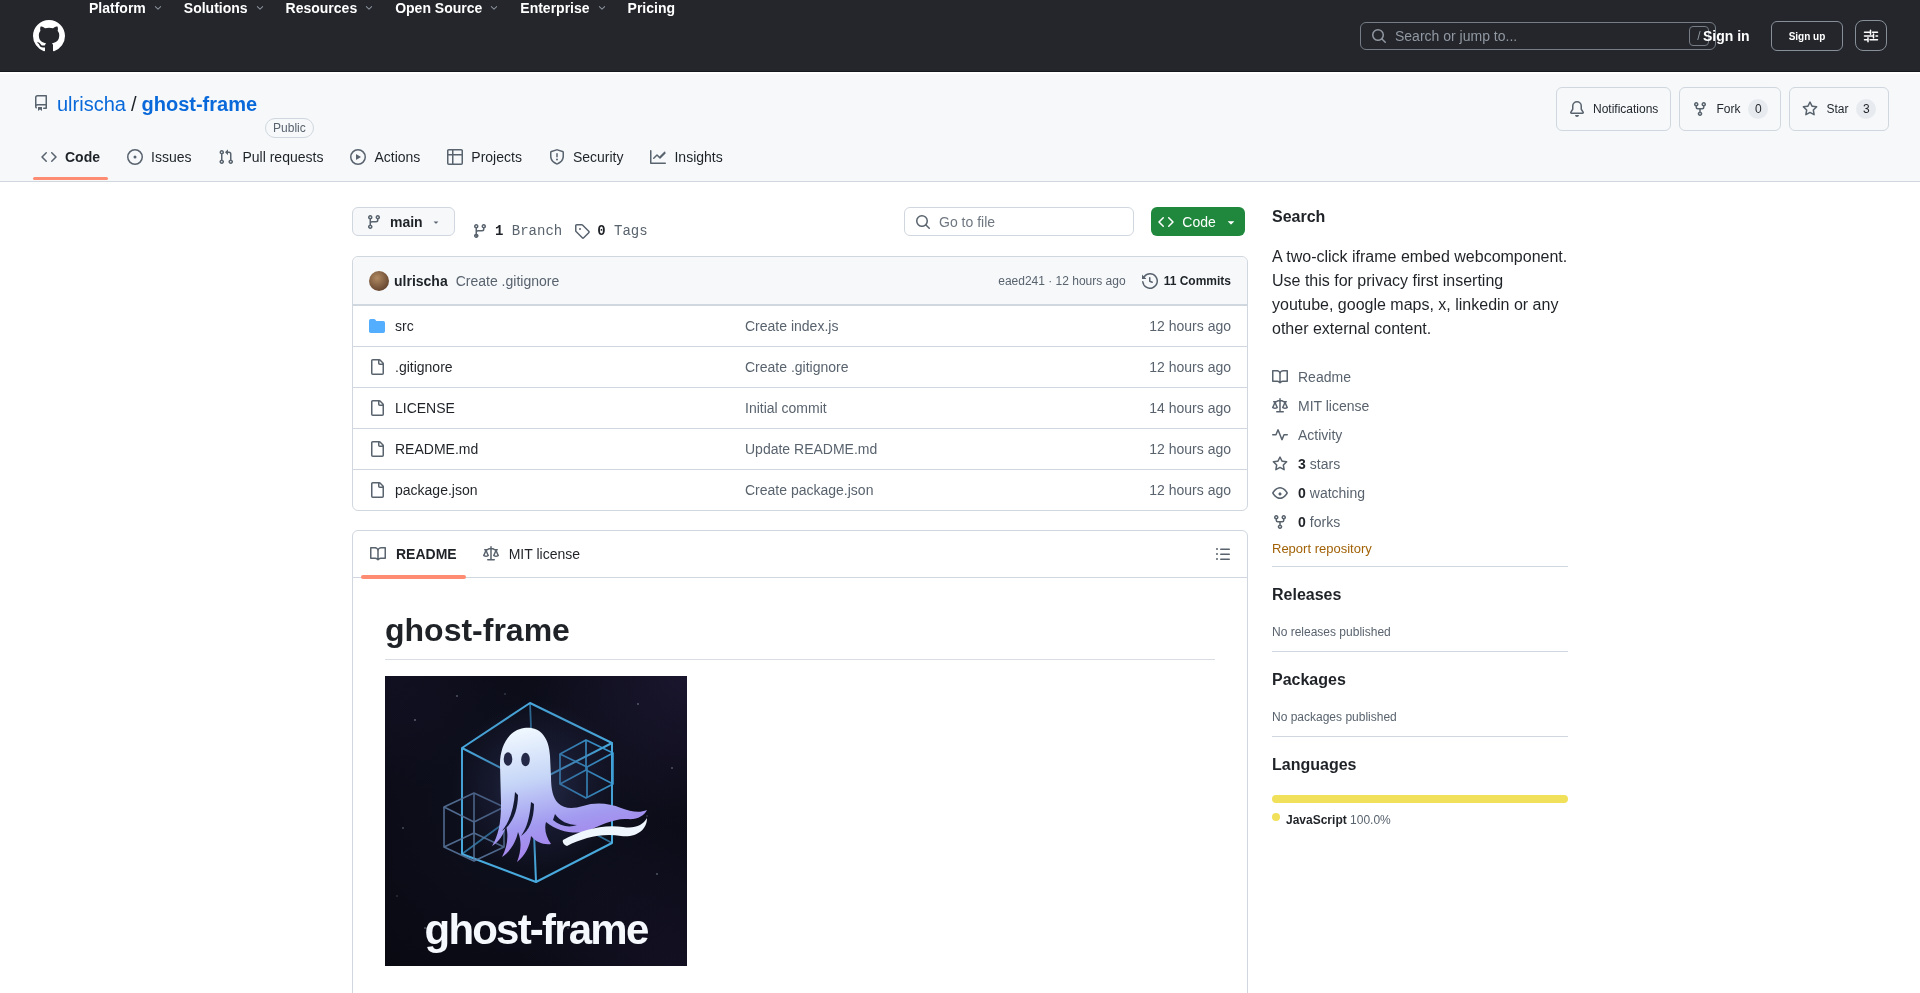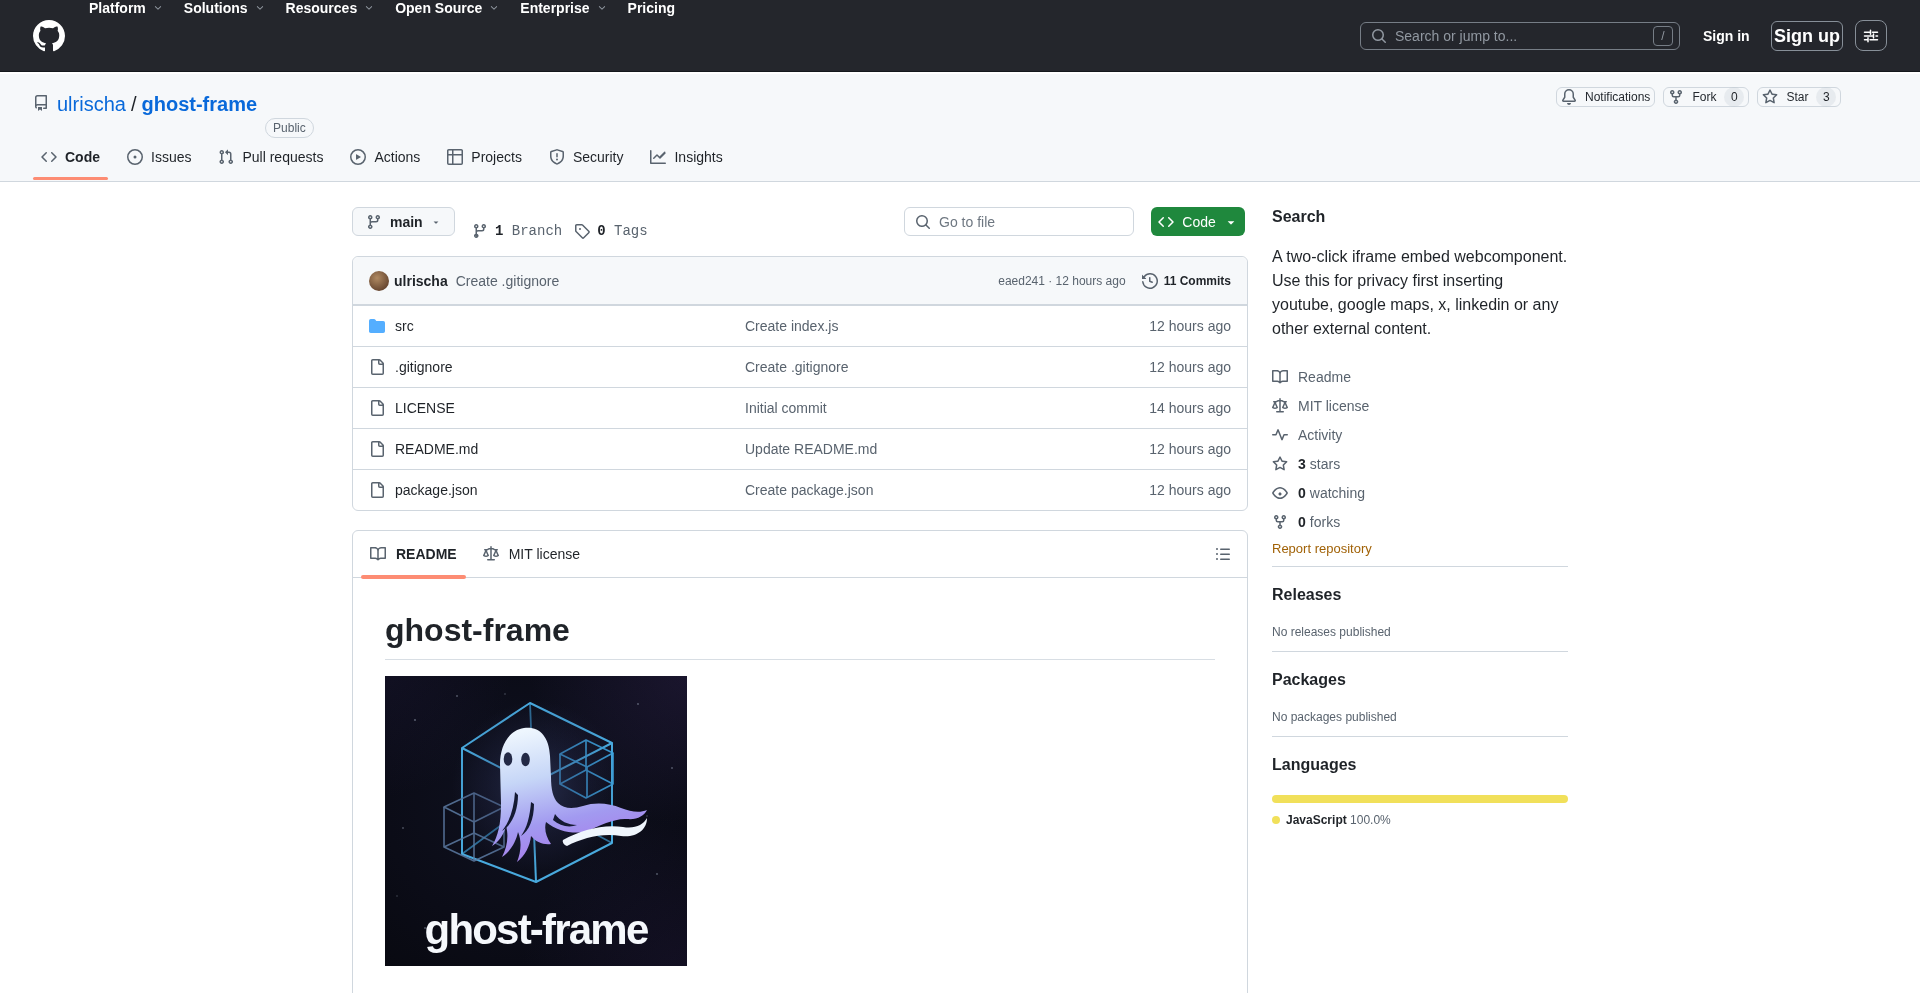--- a/index.html
+++ b/index.html
@@ -10,48 +10,48 @@
 .muted { color:#59636e; }
 
 
 .tophdr { position:absolute; left:0; top:0; width:1920px; height:72px;
   background:#24262c; border-bottom:1px solid #15181c; color:#f0f3f6;
   display:flex; align-items:center; }
 .gh-logo { position:absolute; left:33px; top:20px; }
 .nav { position:absolute; left:89px; top:0; height:71px; display:flex; align-items:flex-start; }
 .nav .item { display:flex; align-items:center; margin-right:21px; font-size:14px; font-weight:600; color:#fff; }
 .nav .item svg { margin-left:7px; }
-.search { position:absolute; left:1360px; top:22px; width:320px; height:28px;
+.search { position:absolute; left:1360px; top:22px; width:356px; height:28px;
   border:1px solid #767d86; border-radius:6px; display:flex; align-items:center; }
 .search .ph { color:#9198a1; font-size:14px; margin-left:8px; }
 .slashbox { position:absolute; right:6px; top:3px; width:20px; height:20px;
   border:1px solid #767d86; border-radius:4px; color:#9198a1; font-size:12px;
   display:flex; align-items:center; justify-content:center; }
 .signin { position:absolute; left:1703px; top:0; height:71px; display:flex; align-items:center; color:#fff; font-size:14px; font-weight:600; }
 .signup { position:absolute; left:1771px; top:21px; width:72px; height:30px;
-  border:1px solid #878f98; border-radius:6px; color:#fff; font-size:18px; font-weight:600;
+  border:1px solid #878f98; border-radius:6px; color:#fff; font-size:10px; font-weight:600;
   display:flex; align-items:center; justify-content:center; }
 .hdrbtn { position:absolute; left:1855px; top:20px; width:32px; height:31px;
   border:1px solid #878f98; border-radius:8px; display:flex; align-items:center; justify-content:center; }
 
 
 .pagehead { position:absolute; left:0; top:74px; width:1920px; height:108px;
   background:#f6f8fa; border-bottom:1px solid #d0d7de; }
 .repotitle { position:absolute; left:33px; top:19px; height:22px; display:flex; align-items:center; font-size:20px; }
 .repotitle a { color:#0969da; text-decoration:none; }
 .pill { border:1px solid #d0d7de; border-radius:999px; color:#59636e; font-size:12px;
   height:20px; padding:0 7px; display:inline-flex; align-items:center; margin-left:8px;margin-top:48px; }
 .tabs { position:absolute; left:33px; top:60px; display:flex; }
 .tab { display:flex; align-items:center; padding:0 8px; height:46px; font-size:14px; color:#1f2328; position:relative; margin-right:11px; }
 .tab svg { margin-right:8px; }
 .tab.active { font-weight:700; }
 .tab.active:after { content:""; position:absolute; left:0; right:0; bottom:0; height:3px; background:#fd8c73; border-radius:2px; }
 .hdractions { position:absolute; top:13px; left:1556px; display:flex; }
-.btn { height:20px; border:1px solid #d0d7de; border-radius:6px; background:#f6f8fa;
-  font-size:12px; color:#24292f; display:inline-flex; align-items:center; padding:0 4px; }
+.btn { height:44px; border:1px solid #d0d7de; border-radius:6px; background:#f6f8fa;
+  font-size:12px; color:#24292f; display:inline-flex; align-items:center; padding:0 12px; }
 .btn svg { margin-right:8px; }
 .counter { background:rgba(175,184,193,0.2); border-radius:999px; min-width:20px; height:20px;
   padding:0 6px; font-size:12px; display:inline-flex; align-items:center; justify-content:center; margin-left:8px; color:#1f2328; }
 
 
 .toolbar { position:absolute; left:352px; top:207px; width:896px; height:29px; }
 .branchbtn { position:absolute; left:0; top:0; height:29px; border:1px solid #d0d7de; border-radius:6px;
   background:#f6f8fa; display:flex; align-items:center; padding:0 13px; font-size:14px; }
 .stats { position:absolute; left:120px; top:9px; height:29px; display:flex; align-items:center; font-size:14px; color:#59636e;font-family:Liberation Mono, monospace; }
 .gotofile { position:absolute; left:552px; top:0; width:230px; height:29px; border:1px solid #d0d7de;
@@ -88,21 +88,21 @@
 .sidebar h2 { font-size:16px; font-weight:700; line-height:24px; margin-bottom:16px; }
 .about p { font-size:16px; line-height:24px; margin:16px 0; }
 .metalist { list-style:none; margin-top:12px; padding-top:5px; }
 .metalist li { display:flex; align-items:center; height:29px; color:#59636e; font-size:14px; }
 .metalist li svg { margin-right:10px; }
 .repnum { color:#1f2328; font-weight:700; margin-right:4px; }
 .report { display:block; margin-top:5px; font-size:13px; color:#a16207; }
 .sbsection { border-top:1px solid #d0d7de; margin-top:10px; padding-top:16px; }
 .small { font-size:12px; line-height:18px; color:#59636e; }
 .langbar { height:8px; border-radius:4px; background:#f1e05a; margin-top:18px; }
-.langrow { display:flex; align-items:center; margin-top:10px; font-size:12px; }
+.langrow { display:flex; margin-top:10px; font-size:12px; }
 .dot { width:8px; height:8px; border-radius:50%; background:#f1e05a; margin-right:6px; }
 </style>
 </head>
 <body>
 
 <div class="tophdr">
   <div class="gh-logo">
     <svg width="32" height="32" viewBox="0 0 16 16" fill="#fff">
         <path d="M8 0c4.42 0 8 3.58 8 8a8.013 8.013 0 0 1-5.45 7.59c-.4.08-.55-.17-.55-.38 0-.27.01-1.13.01-2.2 0-.75-.25-1.23-.54-1.48 1.78-.2 3.65-.88 3.65-3.95 0-.88-.31-1.59-.82-2.15.08-.2.36-1.02-.08-2.12 0 0-.67-.22-2.2.82-.64-.18-1.32-.27-2-.27-.68 0-1.36.09-2 .27-1.53-1.03-2.2-.82-2.2-.82-.44 1.1-.16 1.92-.08 2.12-.51.56-.82 1.27-.82 2.15 0 3.06 1.86 3.75 3.64 3.95-.23.2-.44.55-.51 1.07-.46.21-1.61.55-2.33-.66-.15-.24-.6-.83-1.23-.82-.67.01-.27.38.01.53.34.19.73.9.82 1.13.16.45.68 1.31 2.69.94 0 .67.01 1.3.01 1.49 0 .21-.15.45-.55.38A7.995 7.995 0 0 1 0 8c0-4.42 3.58-8 8-8Z"></path>
       </svg>

